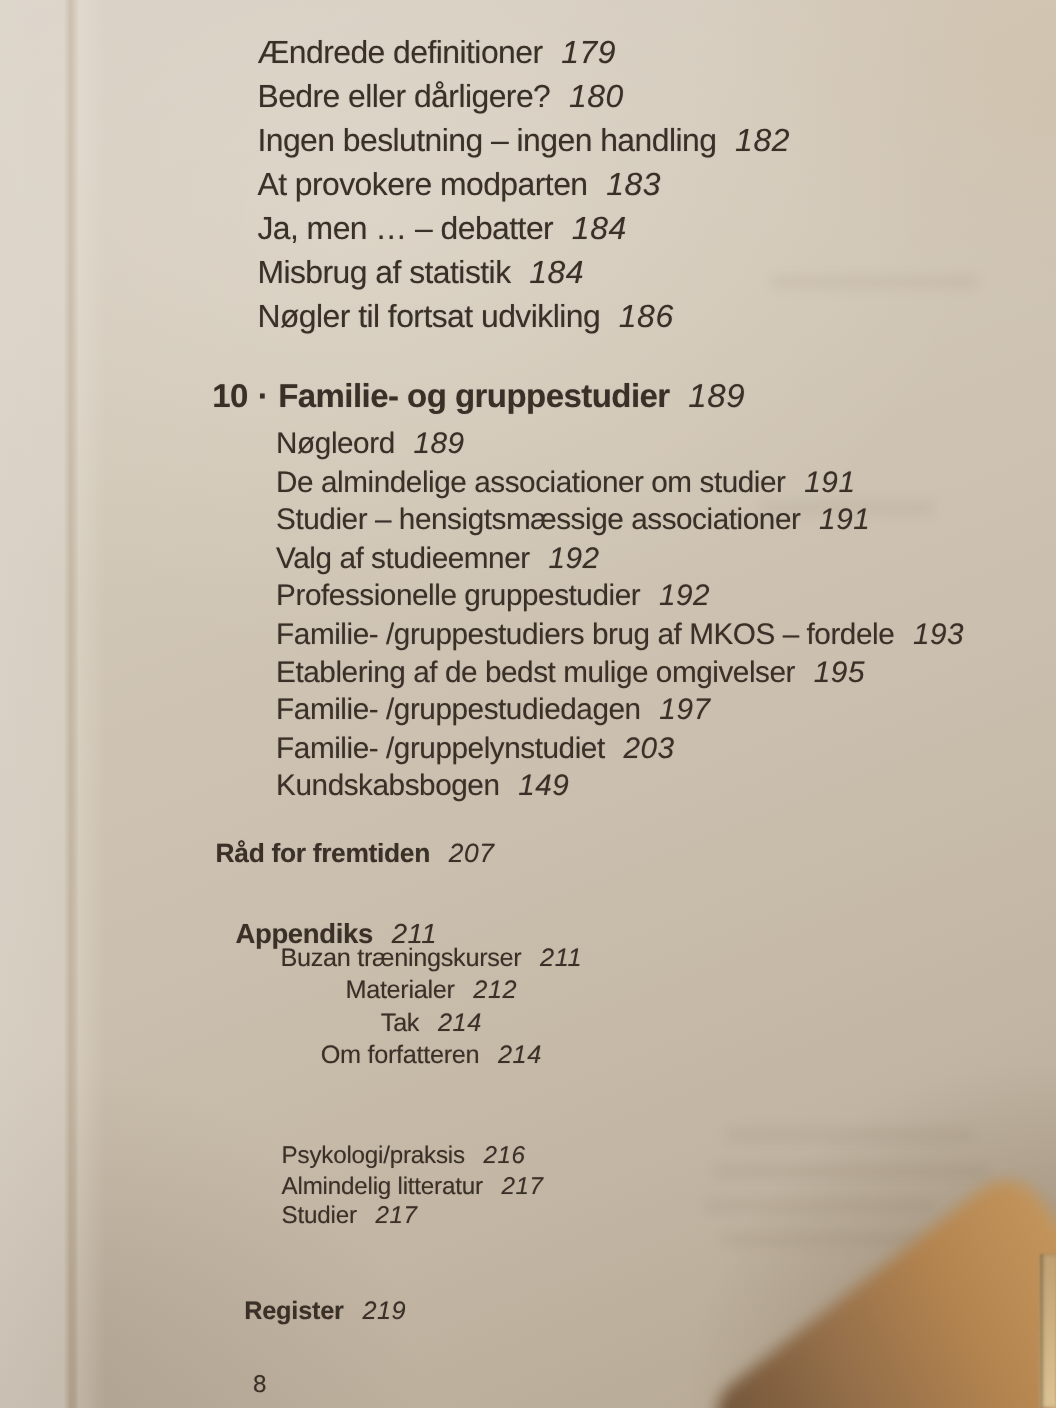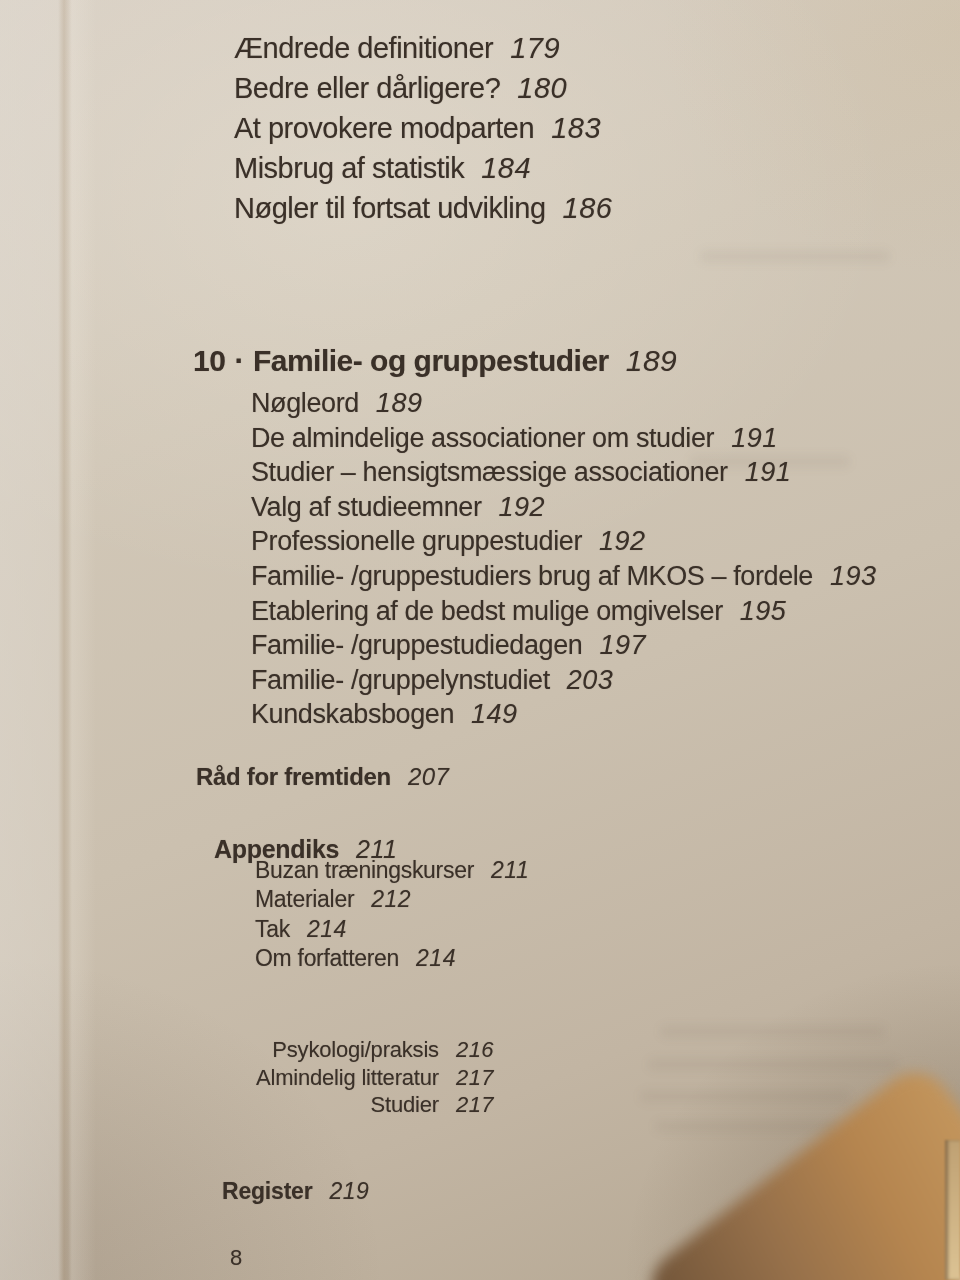--- a/index.html
+++ b/index.html
@@ -66,23 +66,23 @@
   .row{white-space:nowrap;}
   .pg{font-style:italic;margin-left:17px;letter-spacing:0.5px;}
   .bold{font-weight:bold;}
 
   #secA{left:234px;top:28px;font-size:29px;line-height:40px;letter-spacing:-0.5px;}
   #chapterHead{left:193px;top:342px;font-size:30px;line-height:38px;letter-spacing:-0.5px;}
   #chapterHead .sep{margin:0 9px;font-weight:bold;}
   #chapterSub{left:251px;top:386px;font-size:27px;line-height:34.6px;letter-spacing:-0.4px;}
   #sec1{left:196px;top:760px;font-size:24px;line-height:34px;letter-spacing:-0.3px;}
   #sec2Head{left:214px;top:821px;font-size:25px;line-height:32px;letter-spacing:-0.3px;margin-top:12px;}
-  #sec2Sub{left:255px;top:856px;font-size:23px;line-height:29.3px;letter-spacing:-0.3px;}
+  #sec2Sub{left:255px;top:856px;font-size:23px;line-height:29.3px;letter-spacing:-0.3px;text-align:center;}
   #sec3Head{left:217px;top:1005px;font-size:24px;line-height:30px;letter-spacing:-0.3px;}
-  #sec3Sub{left:256px;top:1036px;font-size:22px;line-height:27.5px;letter-spacing:-0.2px;text-align:right;}
+  #sec3Sub{left:256px;top:1036px;font-size:22px;line-height:27.5px;letter-spacing:-0.2px;}
   #sec4{left:222px;top:1176px;font-size:23px;line-height:30px;letter-spacing:-0.2px;}
   #folio{left:230px;top:1245px;font-size:22px;}
 </style>
 </head>
 <body>
 
 <div class="photo">
   <div class="gutter"></div>
 
   <div class="ghost g1"></div>
@@ -93,21 +93,27 @@
   <div class="ghost g6"></div>
 
   <div id="secA" class="sec ink">
     <div class="row">
       <span>Ændrede definitioner</span><span class="pg">179</span>
     </div>
     <div class="row">
       <span>Bedre eller dårligere?</span><span class="pg">180</span>
     </div>
     <div class="row">
+      <span>Ingen beslutning – ingen handling</span><span class="pg">182</span>
+    </div>
+    <div class="row">
       <span>At provokere modparten</span><span class="pg">183</span>
+    </div>
+    <div class="row">
+      <span>Ja, men … – debatter</span><span class="pg">184</span>
     </div>
     <div class="row">
       <span>Misbrug af statistik</span><span class="pg">184</span>
     </div>
     <div class="row">
       <span>Nøgler til fortsat udvikling</span><span class="pg">186</span>
     </div>
   </div>
 
   <div id="chapterHead" class="sec ink">

